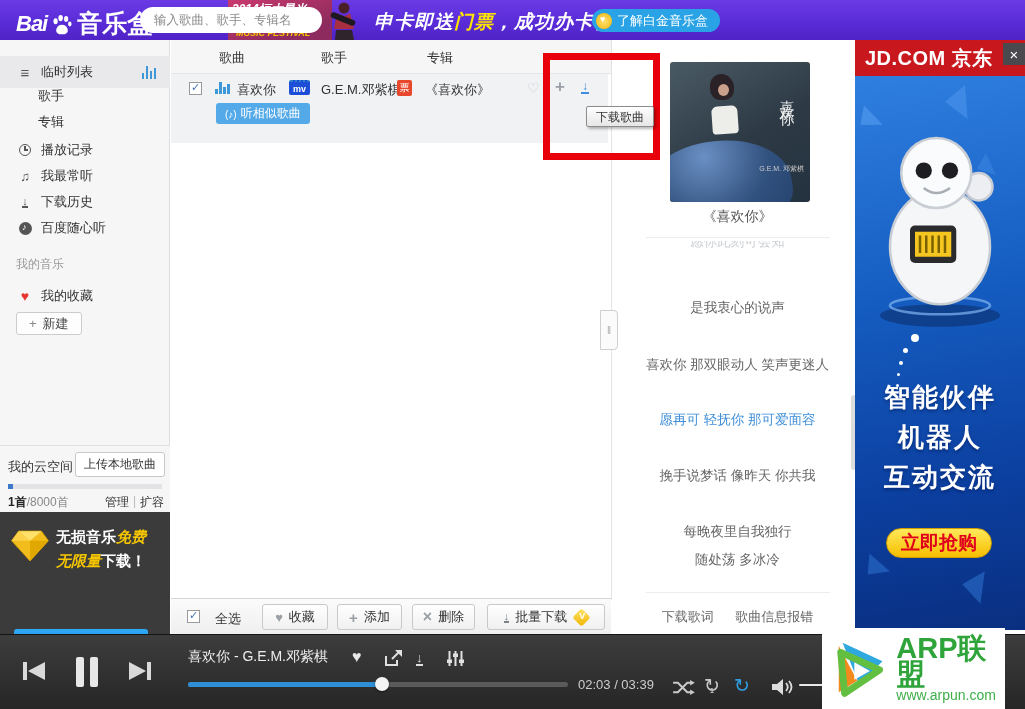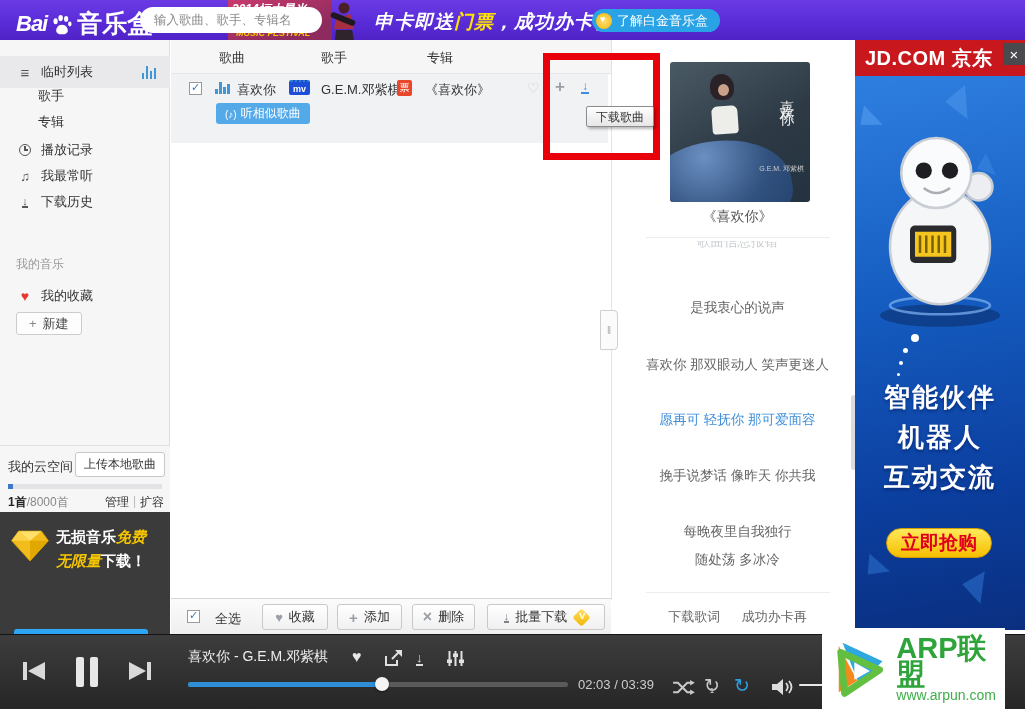--- a/index.html
+++ b/index.html
@@ -264,20 +264,26 @@
     <div class="side-item" style="top:122px;">
       <span class="si-icon i-mylist"></span>
       <span class="si-label">我最常听</span>
     </div>
     <div class="side-item" style="top:148px;">
       <span class="si-icon">
           <span class="i-dl"></span>
         </span>
       <span class="si-label">下载历史</span>
     </div>
+    <div class="side-item" style="top:174px;">
+      <span class="si-icon">
+          <span class="i-radio"></span>
+        </span>
+      <span class="si-label">百度随心听</span>
+    </div>
     <div class="side-section" style="top:216px;text-align:center;">我的音乐</div>
     <div class="side-item" style="top:242px;">
       <span class="si-icon i-heart-red"></span>
       <span class="si-label">我的收藏</span>
     </div>
     <button class="new-btn">
       <span class="pl"></span>
       <span>新建</span>
     </button>
 
@@ -368,33 +374,33 @@
       <div class="torso"></div>
       <div class="head"></div>
       <div class="face"></div>
       <div class="vtitle">喜欢你</div>
       <div class="cartist">G.E.M. 邓紫棋</div>
     </div>
     <div class="caption">《喜欢你》</div>
     <div class="lyr-divider" style="top:197px;"></div>
 
     <div class="lyr-clip">
-      <p>歌曲信息报错</p>
+      <p>愿你此刻可会知</p>
     </div>
     <p class="lyr" style="top:259px;">是我衷心的说声</p>
     <p class="lyr" style="top:316px;">喜欢你 那双眼动人 笑声更迷人</p>
     <p class="lyr current" style="top:371px;">愿再可 轻抚你 那可爱面容</p>
     <p class="lyr" style="top:427px;">挽手说梦话 像昨天 你共我</p>
     <p class="lyr" style="top:483px;">每晚夜里自我独行</p>
     <p class="lyr" style="top:511px;">随处荡 多冰冷</p>
 
     <div class="lyr-divider" style="top:552px;"></div>
     <div class="lyr-foot">
       <span>下载歌词</span>
-      <span>成功办卡再</span>
+      <span>歌曲信息报错</span>
     </div>
     <div class="lyr-scroll"></div>
   </section>
 
   <aside class="ad">
     <div class="ad-head">
       <span>JD.COM 京东</span>
     </div>
     <div class="ad-close">×</div>
     <div class="ad-body">

